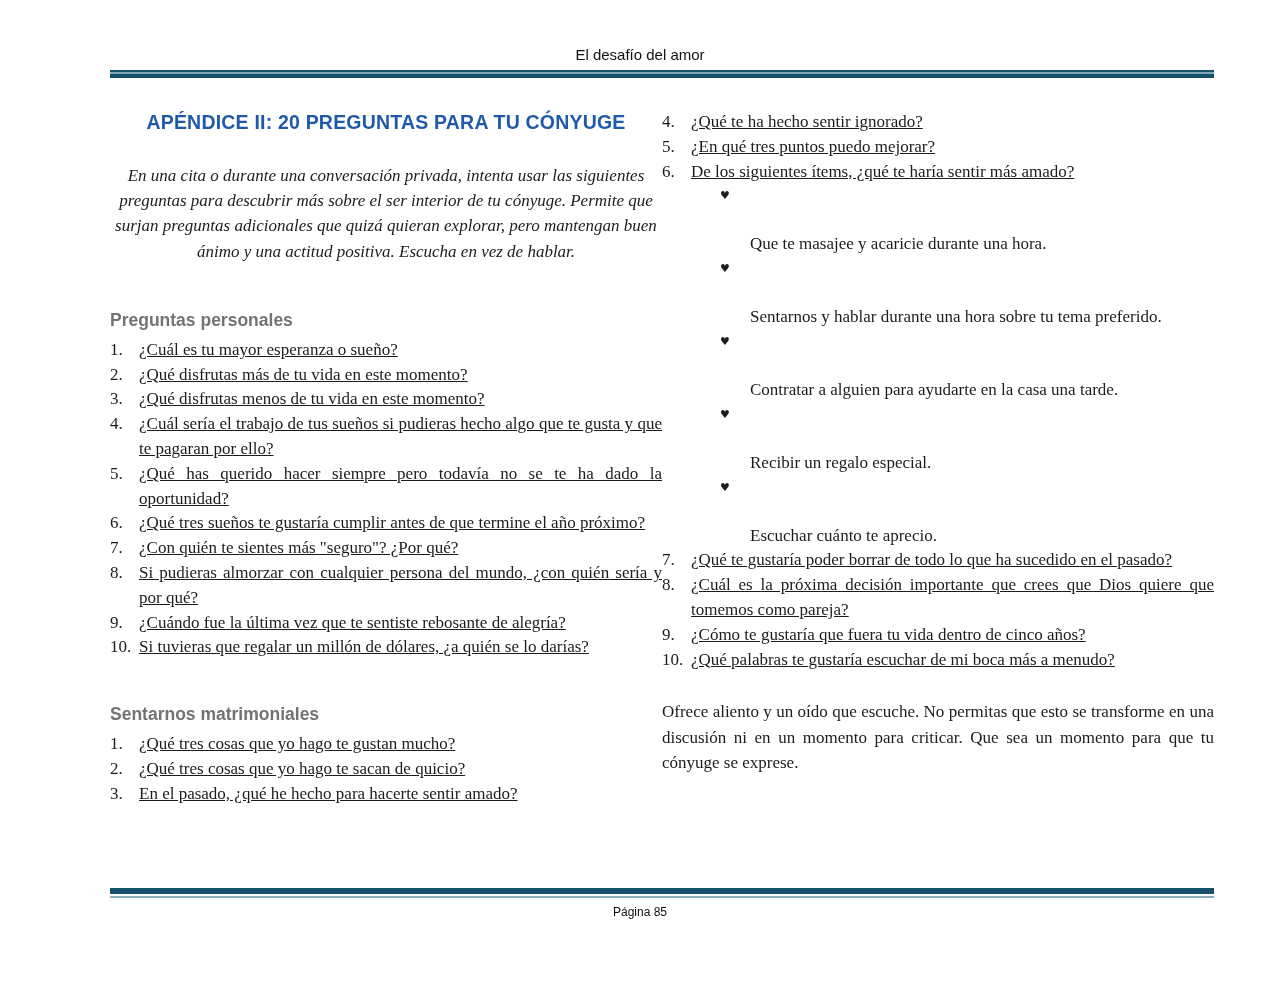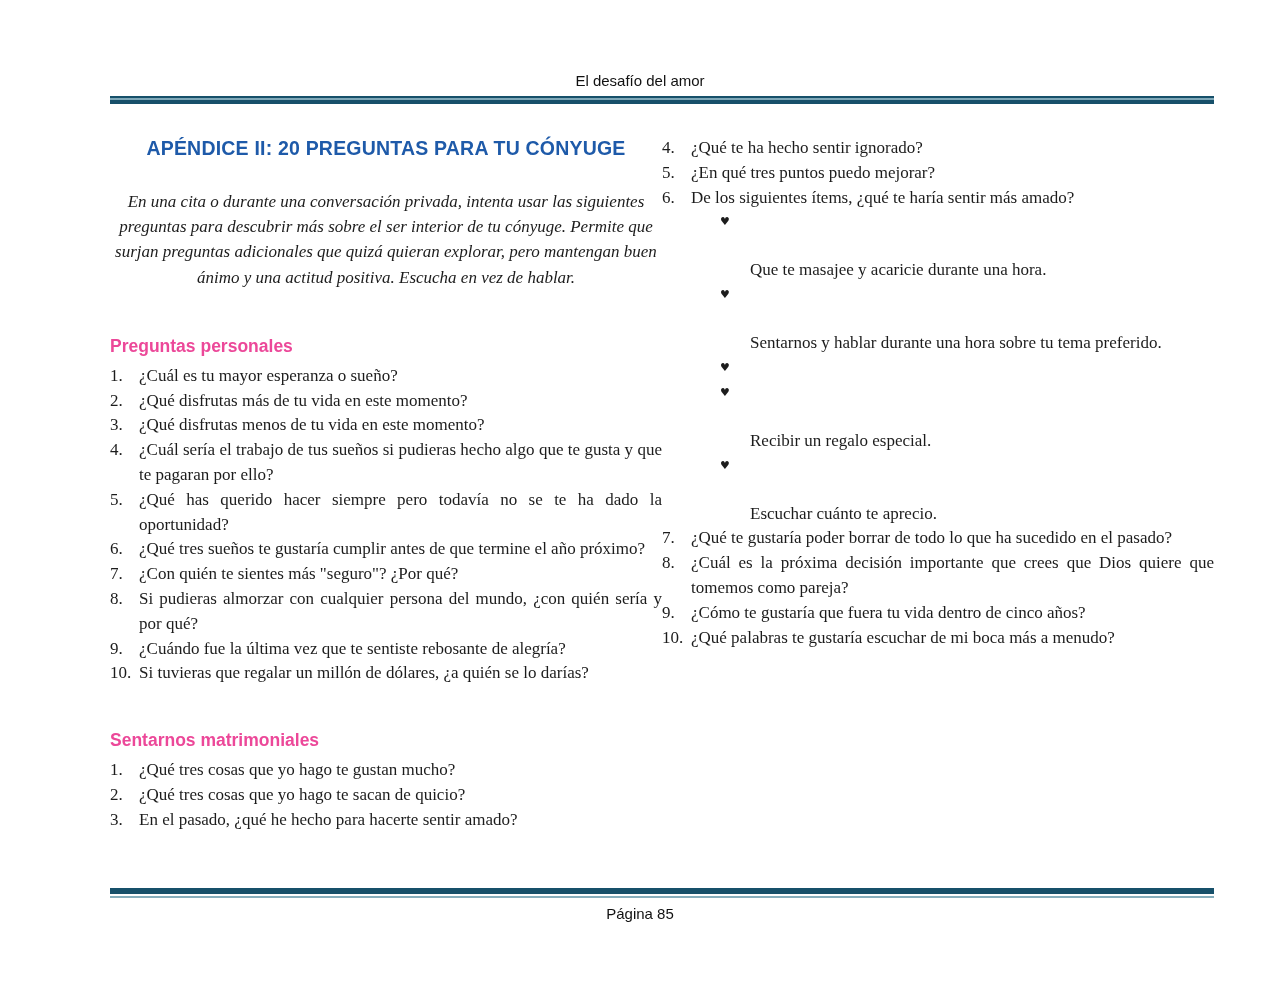--- a/index.html
+++ b/index.html
@@ -8,21 +8,21 @@
     width:1280px; height:990px;
     font-family:"Liberation Serif", serif;
     color:#1c1c1c;
     position:relative;
     overflow:hidden;
   }
   .page { position:relative; width:1280px; height:990px; background:#ffffff; }
 
   
   .running-header {
-    padding-top:72px;
+    padding-top:46px;
     text-align:center;
     font-family:"Liberation Sans", sans-serif;
     font-size:15px;
     color:#111111;
     line-height:17px;
   }
   .rule { margin-left:110px; margin-right:66px; }
   .rule-header {
     margin-top:7px;
     height:8px;
@@ -53,32 +53,32 @@
     font-style:italic;
     font-size:17px;
     line-height:25.2px;
     text-align:center;
   }
   .section-heading {
     font-family:"Liberation Sans", sans-serif;
     font-weight:bold;
     font-size:17.5px;
     line-height:21px;
-    color:#ec4899;
+    color:#737373;
   }
   .qsection .section-heading { margin-top:46px; margin-bottom:7px; }
   .qsection:nth-of-type(2) .section-heading { margin-top:44px; }
 
   .qitem {
     display:flex;
     font-size:17px;
     line-height:24.8px;
   }
   .qnum { flex:none; width:29px; }
-  .qtext { flex:1; text-align:justify; }
+  .qtext { flex:1; text-align:justify;text-decoration:underline; }
   .qbody { flex:1; min-width:0; }
   .qbody .qtext { display:block; }
 
   .sublist { }
   .subitem { display:flex; }
   .bullet {
     flex:none;
     width:30px;
     margin-left:29px;
     font-family:"DejaVu Sans", sans-serif;
@@ -100,21 +100,21 @@
     height:10px;
     background:linear-gradient(to bottom,
       #17506a 0px, #17506a 6px,
       #ffffff 6px, #ffffff 8px,
       #86aebc 8px, #86aebc 10px);
   }
   .footer-text {
     margin-top:7px;
     text-align:center;
     font-family:"Liberation Sans", sans-serif;
-    font-size:15px;
+    font-size:12px;
     color:#111111;
   }
 </style>
 </head>
 <body>
 
 <div class="page">
 
   <div class="running-header">El desafío del amor</div>
   <div class="rule rule-header"></div>
@@ -240,20 +240,21 @@
                     <span class="subtext">Que te masajee y acaricie durante una hora.</span>
                   </div>
 
                   <div class="subitem">
                     <span class="bullet">♥</span>
                     <span class="subtext">Sentarnos y hablar durante una hora sobre tu tema preferido.</span>
                   </div>
 
                   <div class="subitem">
                     <span class="bullet">♥</span>
+                    <span class="subtext">Contratar a alguien para ayudarte en la casa una tarde.</span>
                   </div>
 
                   <div class="subitem">
                     <span class="bullet">♥</span>
                     <span class="subtext">Recibir un regalo especial.</span>
                   </div>
 
                   <div class="subitem">
                     <span class="bullet">♥</span>
                     <span class="subtext">Escuchar cuánto te aprecio.</span>
@@ -296,20 +297,21 @@
             <span class="qnum">10.</span>
             <div class="qbody">
               <div class="qtext">¿Qué palabras te gustaría escuchar de mi boca más a menudo?</div>
               <div class="sublist">
                 
               </div>
             </div>
           </div>
         </div>
 
+      <p class="closing">Ofrece aliento y un oído que escuche. No permitas que esto se transforme en una discusión ni en un momento para criticar. Que sea un momento para que tu cónyuge se exprese.</p>
     </div>
 
   </div>
 
   <div class="footer">
     <div class="rule rule-footer"></div>
     <div class="footer-text">Página 85</div>
   </div>
 
 </div>

